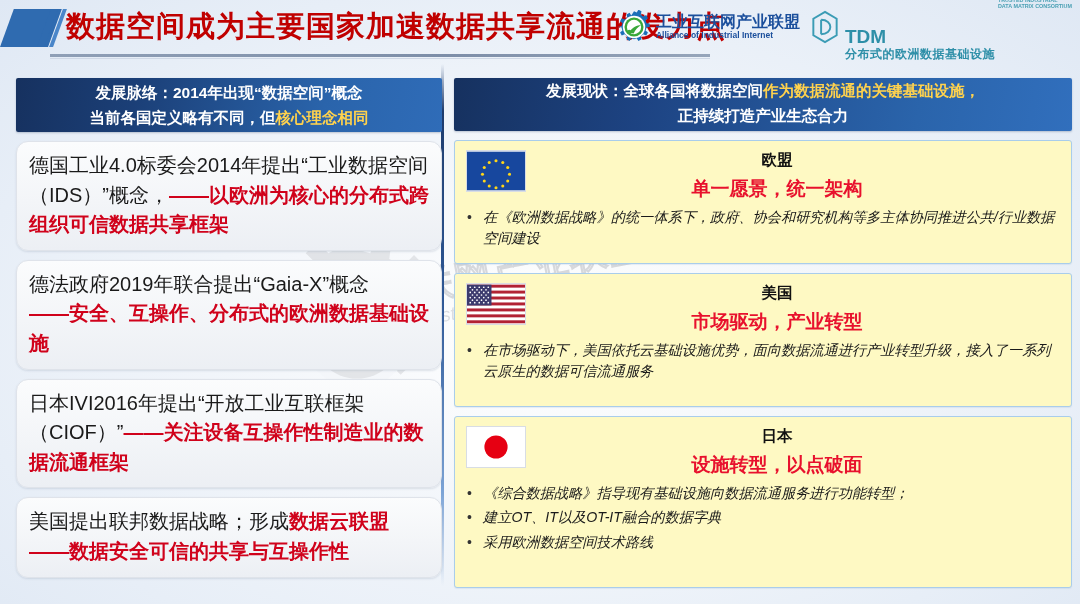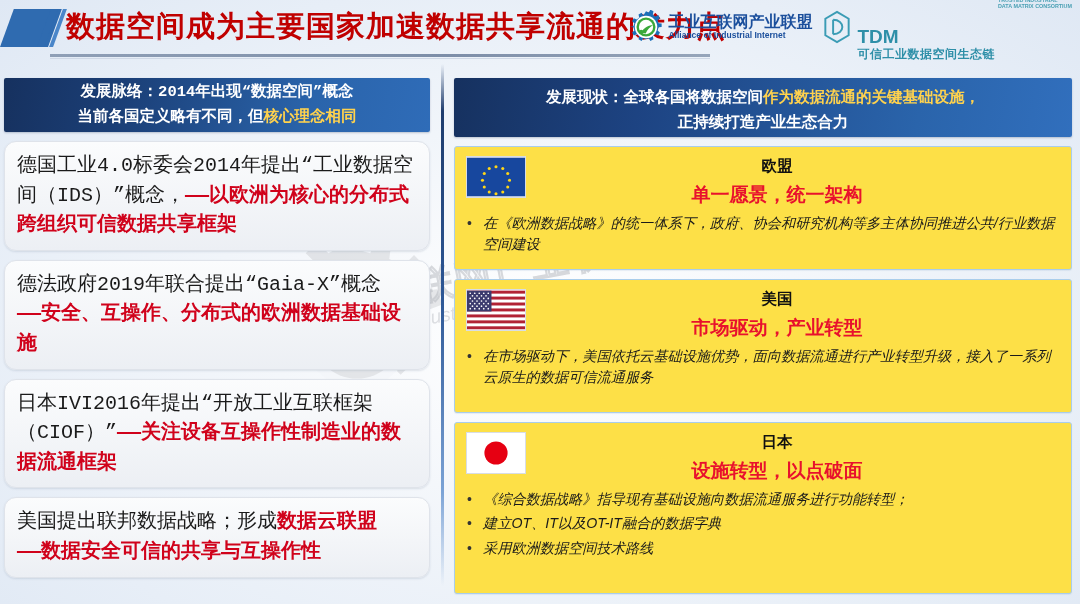--- a/index.html
+++ b/index.html
@@ -62,57 +62,57 @@
   .logo-en{font-size:8.5px;font-weight:bold;line-height:1.05;white-space:nowrap;}
   .aii .logo-cn{color:#1b4f9c;}
   .aii .logo-en{color:#1b4f9c;}
   .tdm-mark{width:30px;height:34px;}
   .tdm-txt{display:flex;align-items:flex-start;gap:3px;}
   .tdm-big{font-size:19px;font-weight:bold;color:#2e8fa8;line-height:1;margin-top:32px;}
   .tdm-sub{font-size:5.4px;color:#4aa0b4;line-height:1.25;font-weight:bold;white-space:nowrap;}
   .tdm-cn{font-size:12px;font-weight:bold;color:#2e8fa8;letter-spacing:.5px;line-height:1;margin-top:2px;white-space:nowrap;}
 
   
-  .col-left{position:absolute;left:4px;top:78px;width:426px;z-index:4;font-family:Liberation Mono, monospace;}
+  .col-left{position:absolute;left:16px;top:78px;width:426px;z-index:4;}
   .col-right{position:absolute;left:454px;top:78px;width:618px;z-index:4;}
   .vdiv{position:absolute;left:441px;top:64px;width:3px;height:522px;z-index:3;
     background:linear-gradient(180deg,rgba(240,244,250,0) 0%,#1f3d6e 9%,#2d5796 45%,#7ba3d6 82%,rgba(240,244,250,0) 100%);}
 
   
   .sec-head{
     color:#fff;font-weight:bold;text-align:center;
     border-radius:2px;box-shadow:0 1px 2px rgba(30,50,90,.25);
   }
   .sec-head.left{
     height:52px;font-size:15.5px;line-height:25px;padding-top:2px;
     background:linear-gradient(100deg,#16315f 0%,#1b3f77 28%,#2a64ab 72%,#2f6cb8 100%);
   }
   .sec-head.right{
-    height:53px;font-size:15.5px;line-height:25px;padding-top:6px;
+    height:53px;font-size:15.5px;line-height:25px;padding-top:0;
     background:linear-gradient(100deg,#16315f 0%,#1d4382 30%,#2a64ab 75%,#316fbd 100%);
   }
   .hl-y{color:#ffd24d;}
 
   
   .lcard{
     margin-top:9px;background:linear-gradient(180deg,#fbfcfd 0%,#f3f5f8 55%,#eceff4 100%);
     border:1px solid #dfe3ea;border-radius:12px;
     padding:9px 12px 10px 12px;
     box-shadow:0 1px 2px rgba(120,135,160,.22);
     font-size:20px;line-height:1.48;color:#1a1a1a;
   }
   .lcard .red{color:#d0021b;font-weight:bold;}
   .lcard.c1{min-height:72px;}
   .lcard.c2{min-height:52px;}
   .lcard.c3{min-height:72px;}
   .lcard.c4{min-height:52px;}
 
   
   .rcard{
-    margin-top:9px;background:#fde047;border:1.5px solid #a9cdeb;border-radius:3px;
+    margin-top:9px;background:#fef9c3;border:1.5px solid #a9cdeb;border-radius:3px;
     padding:8px 12px 10px 12px;position:relative;
     box-shadow:0 1px 1px rgba(140,170,205,.18);
   }
   .rcard.eu{min-height:104px;}
   .rcard.us{min-height:114px;}
   .rcard.jp{min-height:152px;}
   .rc-top{display:flex;align-items:flex-start;gap:10px;}
   .flagbox{width:58px;height:40px;flex:0 0 58px;margin-top:2px;
            box-shadow:0 0 0 1px #d8dde4;background:#fff;}
   .rc-head{flex:1;text-align:center;padding-right:40px;}
@@ -172,21 +172,21 @@
   </div>
 
   <div class="logo tdm">
     <svg class="tdm-mark" viewBox="0 0 60 70">
       <path fill="none" stroke="#3b9cb5" stroke-width="4" d="M30 4l24 14v34L30 66 6 52V18z"></path>
       <path fill="none" stroke="#3b9cb5" stroke-width="4" d="M22 20v30M22 20c12 0 19 7 19 15s-7 15-19 15"></path>
     </svg>
     <div class="tdm-txt">
       <div>
         <div class="tdm-big">TDM</div>
-        <div class="tdm-cn">可信工业数据空间生态链</div>
+        <div class="tdm-cn">分布式的欧洲数据基础设施</div>
       </div>
       <div style="margin-top:2px;">
         <div class="tdm-sub">TRUSTED INDUSTRIAL</div>
         <div class="tdm-sub">DATA MATRIX CONSORTIUM</div>
       </div>
     </div>
   </div>
 </div>
 
 <div class="vdiv"></div>

